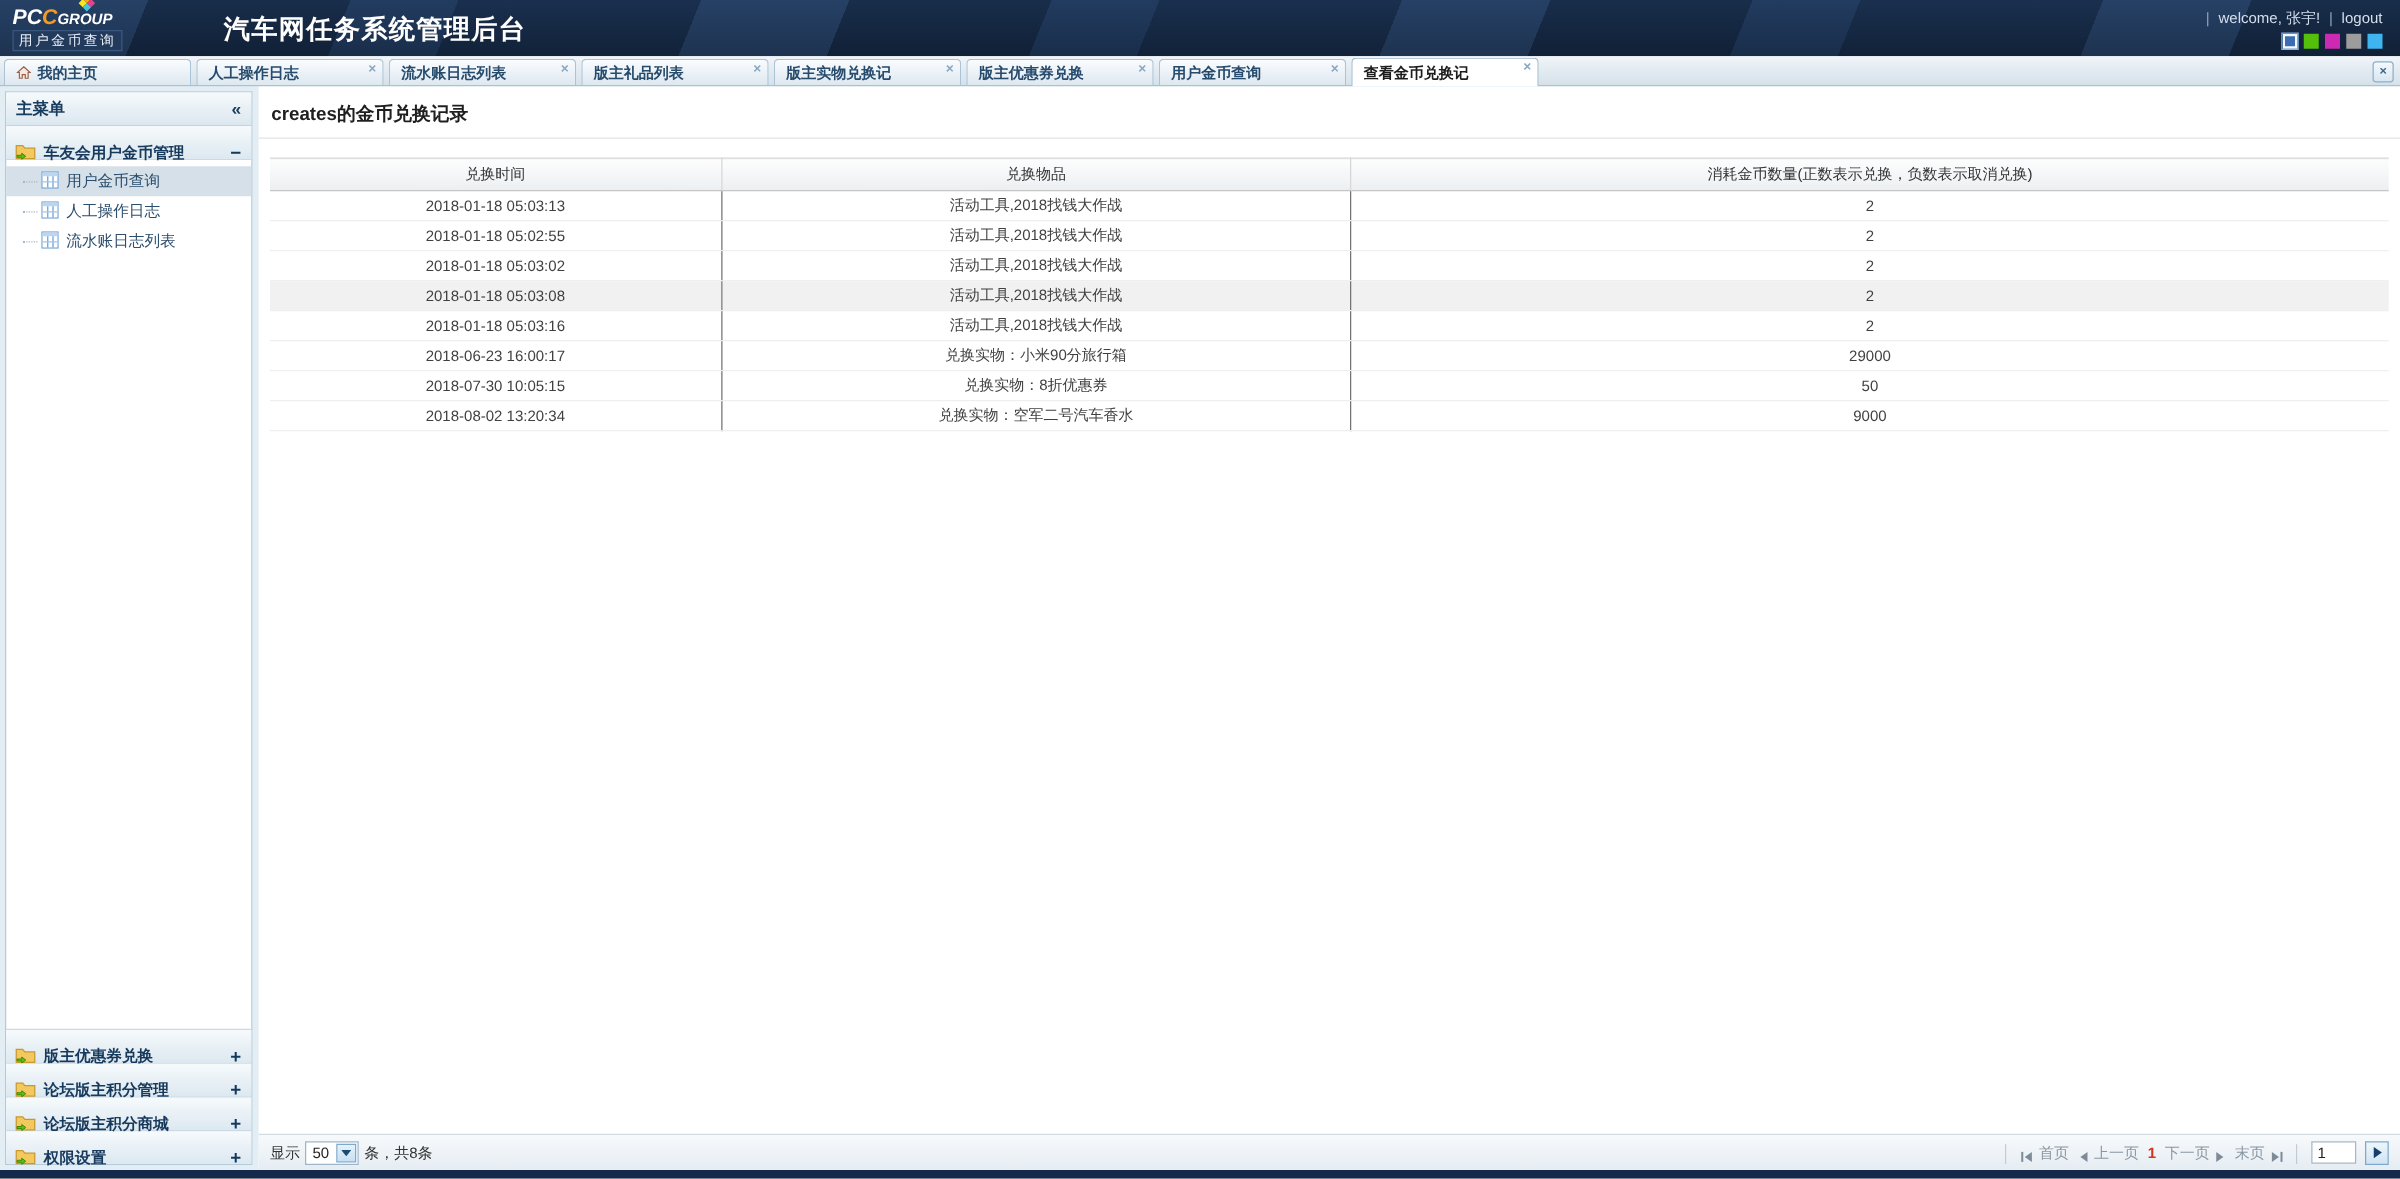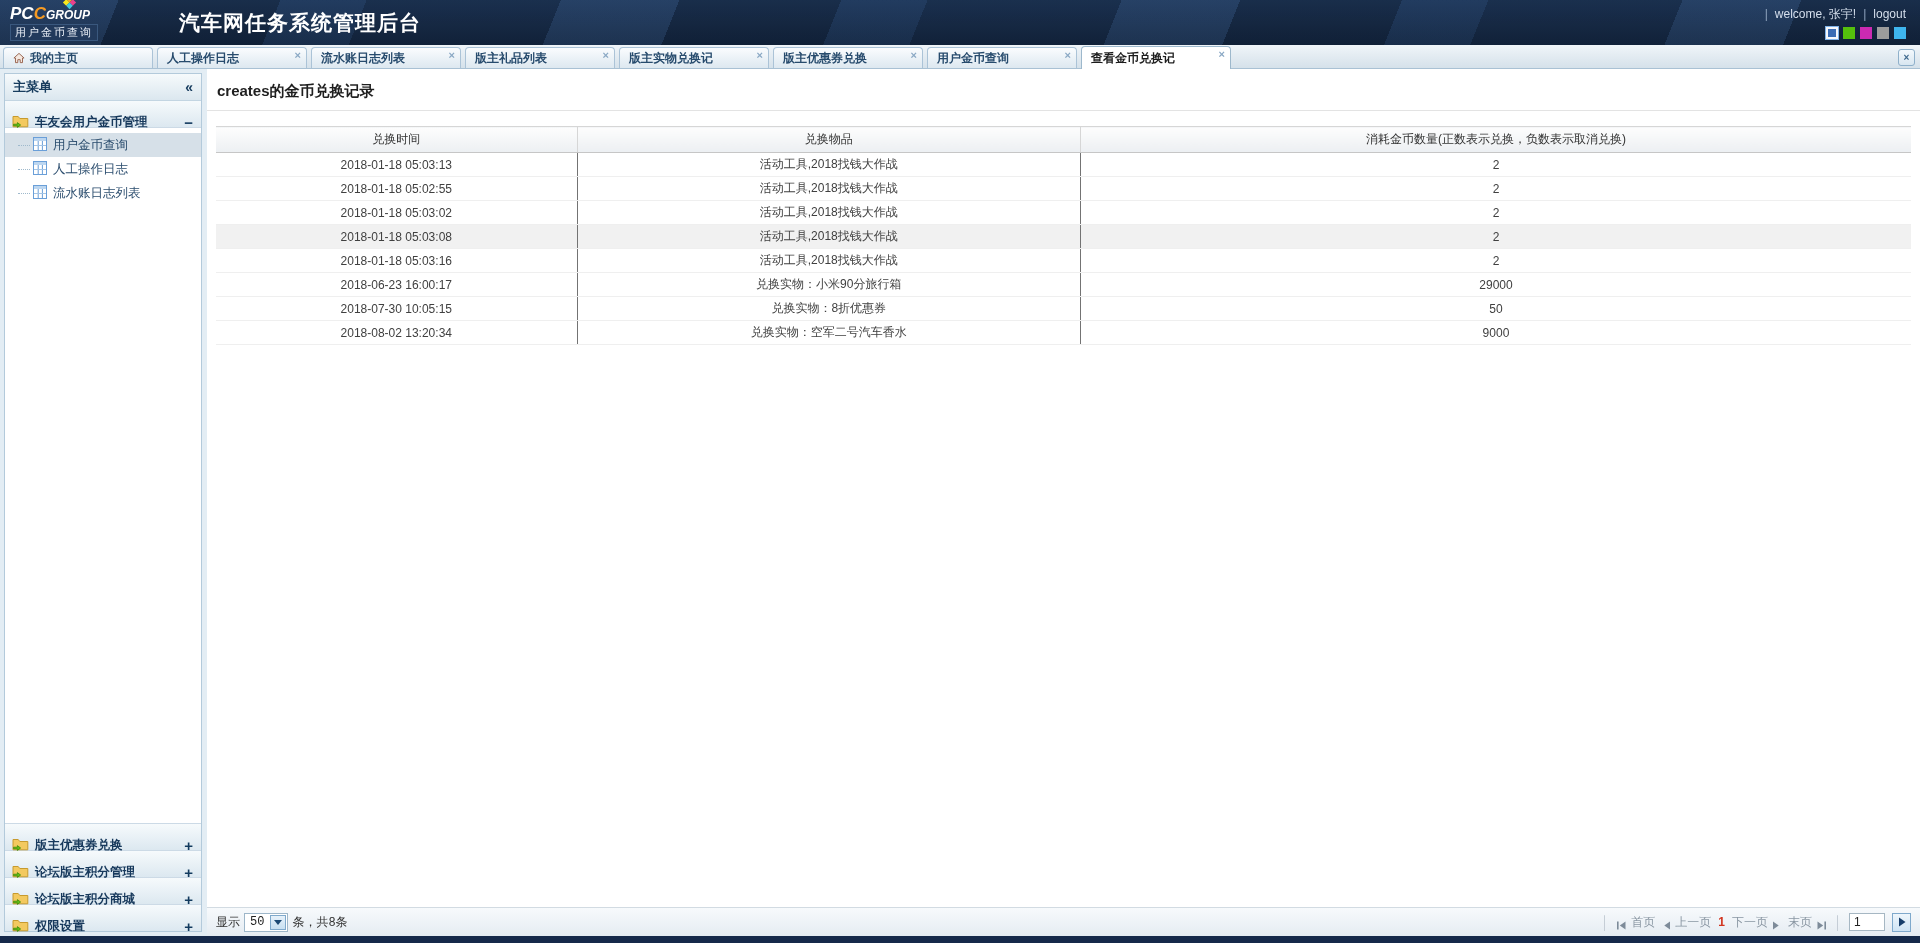--- a/index.html
+++ b/index.html
@@ -63,21 +63,21 @@
   table.grid { width:100%; border-collapse:collapse; table-layout:fixed; }
   table.grid th { background:linear-gradient(180deg,#fdfdfd,#eceff2); border-top:1px solid #d6d6d6; border-bottom:1px solid #c6c6c6; border-right:1px solid #d6d6d6; font-weight:normal; color:#333; padding:4px 3px; height:24px;margin-top:28px; }
   table.grid th:last-child { border-right:none; }
   table.grid td { text-align:center; color:#404040; padding:3px; height:22px; border-bottom:1px solid #efefef; border-right:1px solid #737373; white-space:nowrap; overflow:hidden; }
   table.grid td:last-child { border-right:none; }
   table.grid tr.alt td { background:#f1f1f1; }
   .col-time { width:21.3%; } .col-item { width:29.7%; } .col-amount { width:49%; }
 
   
   .content-footer { margin-top:auto; height:29px; flex-shrink:0; background:linear-gradient(180deg,#f7fafc,#e5ecf2); border-top:1px solid #d2dbe2; display:flex; align-items:center; padding:0 9px; color:#333; }
-  .pg-left { display:flex; align-items:center; gap:4px;font-family:Liberation Mono, monospace; }
+  .pg-left { display:flex; align-items:center; gap:4px; }
   .pagesize { display:inline-flex; align-items:center; border:1px solid #9db6c9; background:#fff; height:19px; }
   .pagesize .ps-val { padding:0 5px; color:#222; }
   .ps-arrow { width:16px; height:15px; margin:1px; background:linear-gradient(#e6f1fa,#c8e0f2); border:1px solid #7fa9cc; display:flex; align-items:center; justify-content:center; cursor:pointer; }
   .ps-arrow svg { display:block; }
   .pg-right { margin-left:auto; display:flex; align-items:center; gap:7px; color:#8a97a3; }
   .pg-sep { color:#c2cbd3; font-size:13px; }
   .pg-btn { display:flex; align-items:flex-end; gap:4px; cursor:pointer; color:#8a97a3; }
   .pg-cur { color:#d2341e; font-weight:bold; }
   .pg-input { width:36px; height:18px; border:1px solid #a6b7c3; font-size:12px; padding:0 4px; color:#222; font-family:inherit; }
   .pg-go { width:19px; height:19px; border:1px solid #7fa9cc; background:linear-gradient(#eef6fc,#cfe4f4); display:flex; align-items:center; justify-content:center; cursor:pointer; }

